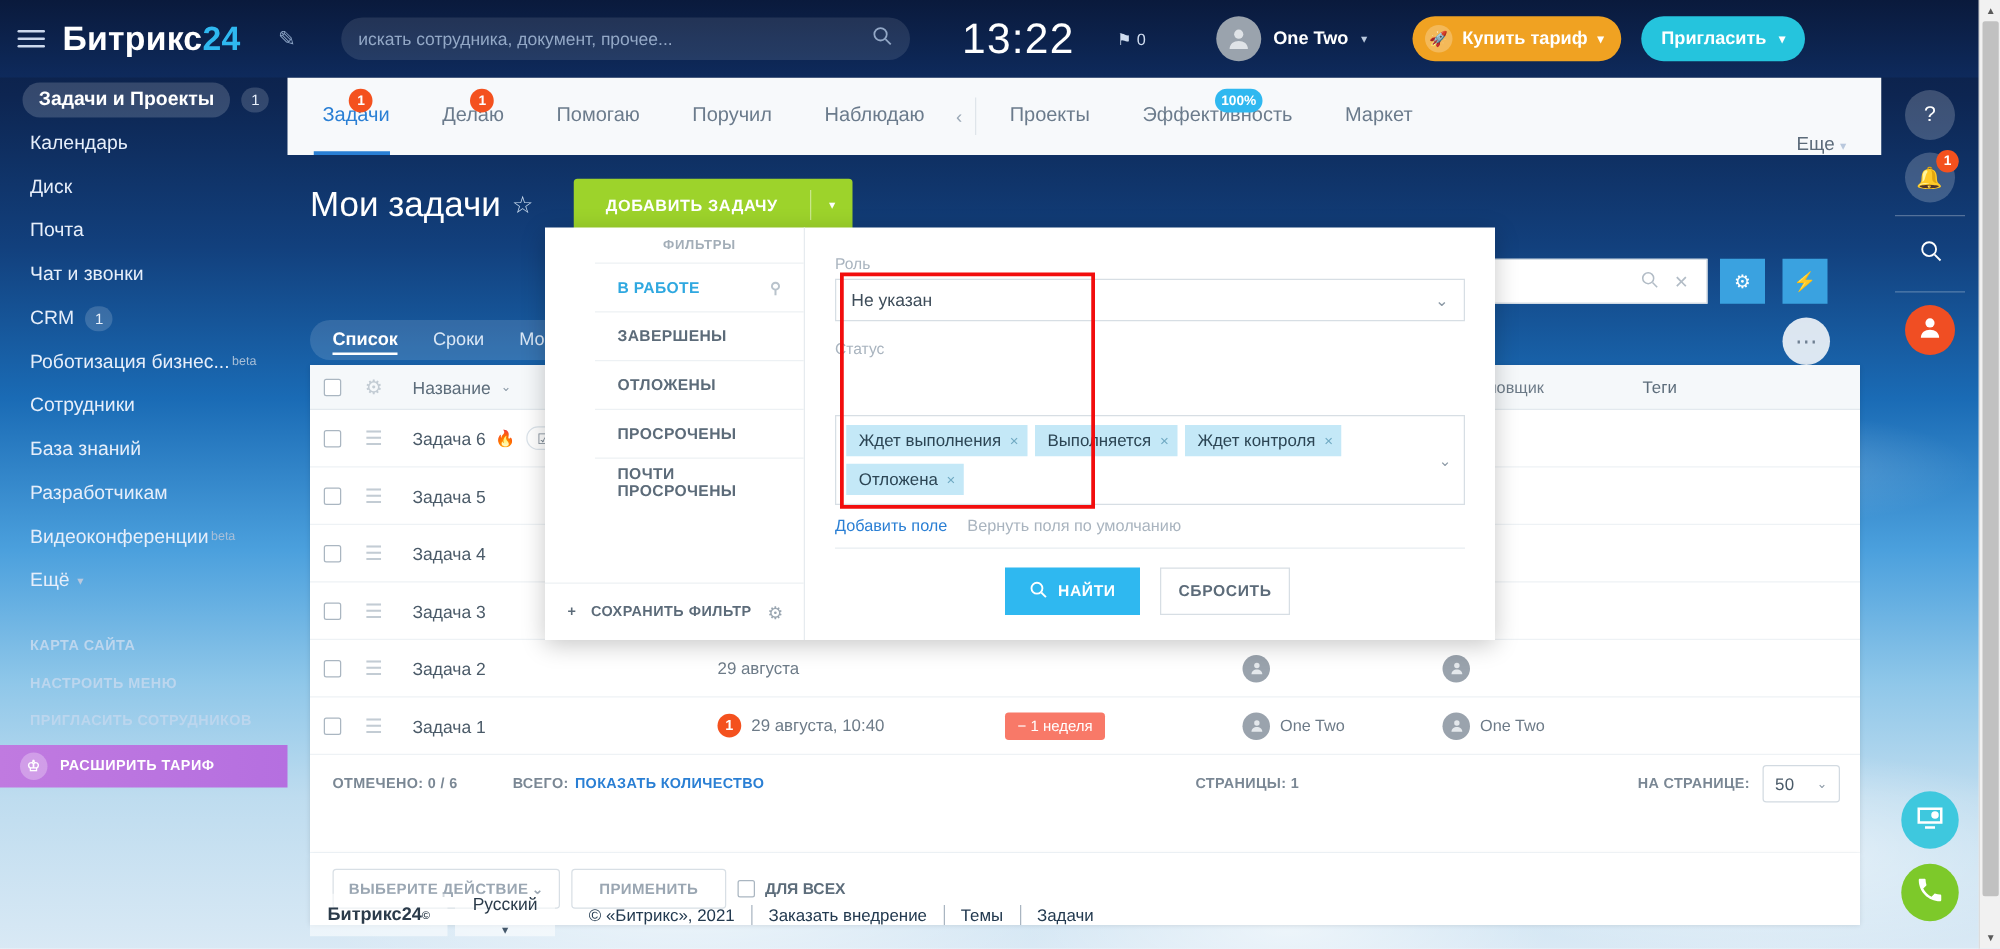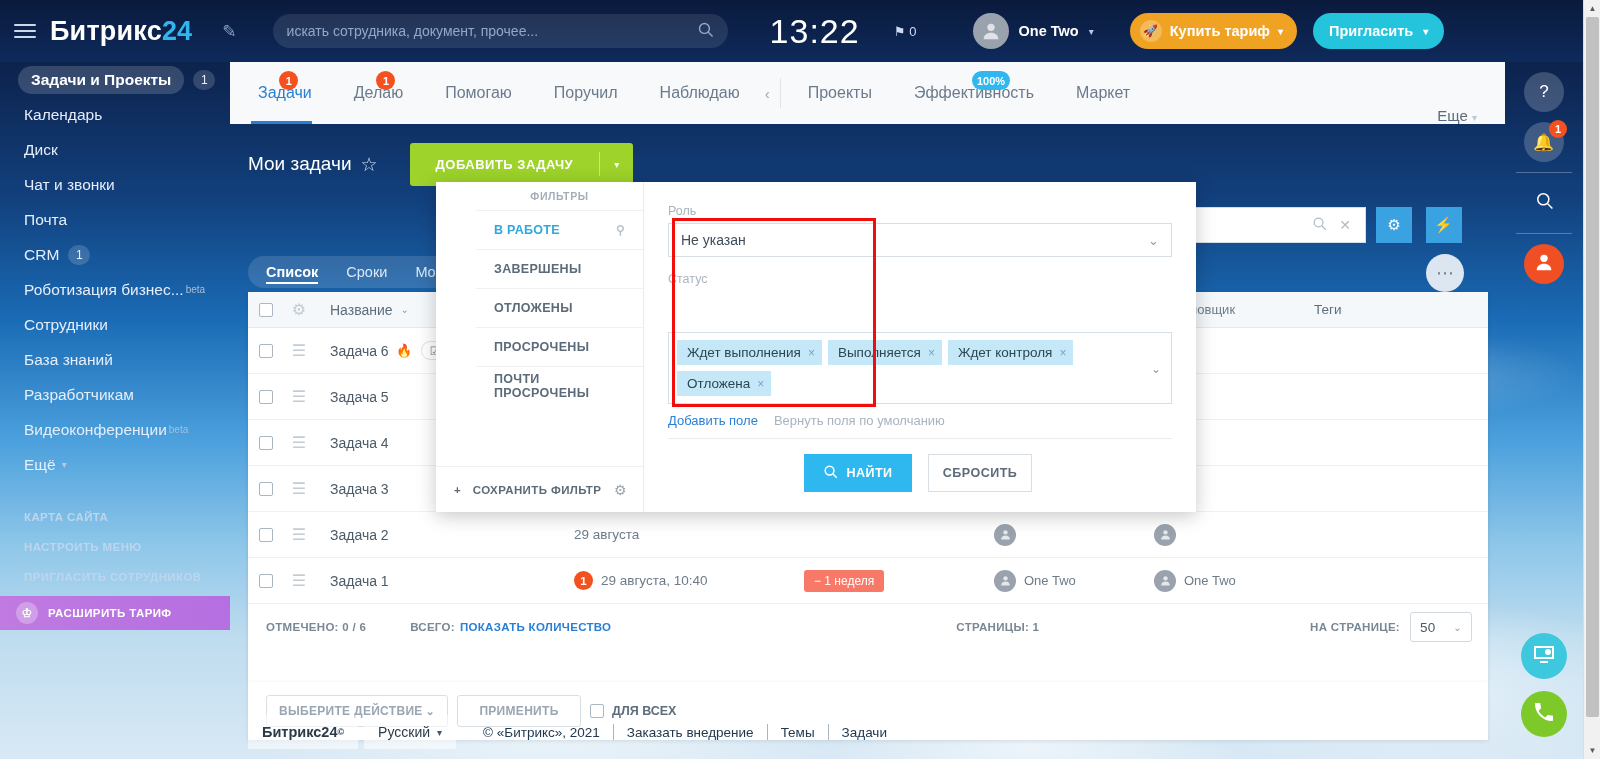--- a/index.html
+++ b/index.html
@@ -126,21 +126,21 @@
     display: flex; align-items: center; justify-content: center; padding: 0 5px;
   }
   .tab-badge.pct { background: #2fb8f0; }
   .nav-arrow { color: #9aa8b6; font-size: 15px; padding: 0 4px; align-self: center; cursor: pointer; }
   .nav-divider { width: 1px; height: 30px; background: #dfe5ea; align-self: center; margin: 0 6px; }
   .navtab-more { margin-left: auto; padding-right: 28px; color: #5c6b7a; font-size: 15px; cursor: pointer; }
 
   .page-head {
     position: absolute; top: 62px; left: 0; width: 1275px; height: 80px; display: flex; align-items: center;
   }
-  .page-title { margin-left: 18px; color: #fff; font-size: 19px; font-weight: 300; }
+  .page-title { margin-left: 18px; color: #fff; font-size: 28px; font-weight: 300; }
   .star { margin-left: 9px; color: #cfe0f2; font-size: 19px; cursor: pointer; }
   .btn-addtask {
     margin-left: 32px; height: 43px; background: #9dd32b; border-radius: 3px;
     display: flex; align-items: center; cursor: pointer;
   }
   .btn-addtask .main {
     padding: 0 26px; color: #fff; font-size: 13px; font-weight: 700; letter-spacing: .5px;
   }
   .btn-addtask .sep { width: 1px; height: 24px; background: rgba(255,255,255,.45); }
   .btn-addtask .arr { padding: 0 14px; color: #fff; font-size: 10px; }
@@ -343,21 +343,21 @@
   
   .pgfooter {
     position: absolute; bottom: 10px; left: 248px; display: flex; align-items: center; gap: 0; z-index: 25;
   }
   .f-logo {
     height: 34px; background: rgba(255,255,255,.55); display: flex; align-items: center;
     padding: 0 14px; color: #2b3b4a; font-size: 14.5px; font-weight: 700;
   }
   .f-lang {
     height: 34px; background: rgba(255,255,255,.55); margin-left: 6px;
-    display: flex; align-items: center; gap: 7px; padding: 0 14px; color: #2b3b4a; font-size: 14px; cursor: pointer;
+    display: flex; align-items: center; gap: 7px; padding: 0 14px; color: #2b3b4a; font-size: 14px; cursor: pointer; flex-direction: column;
   }
   .f-links { display: flex; align-items: center; gap: 0; margin-left: 14px; }
   .f-links span { color: #22394f; font-size: 13.5px; padding: 0 13px; cursor: pointer; }
   .f-links .sep { width: 1px; height: 16px; background: rgba(40,70,100,.4); padding: 0; }
 </style>
 </head>
 <body>
 
 <div class="sky-cloud" style="left:1150px;top:600px;width:520px;height:170px;"></div>
 <div class="sky-cloud" style="left:250px;top:660px;width:600px;height:140px;"></div>
@@ -414,24 +414,24 @@
     <span class="lbl">Задачи и Проекты</span>
     <span class="side-badge">1</span>
   </div>
   <div class="side-item">
     <span class="lbl">Календарь</span>
   </div>
   <div class="side-item">
     <span class="lbl">Диск</span>
   </div>
   <div class="side-item">
+    <span class="lbl">Почта</span>
+  </div>
+  <div class="side-item">
     <span class="lbl">Чат и звонки</span>
-  </div>
-  <div class="side-item">
-    <span class="lbl">Почта</span>
   </div>
   <div class="side-item">
     <span class="lbl">CRM</span>
     <span class="side-badge">1</span>
   </div>
   <div class="side-item">
     <span class="lbl">Роботизация бизнес...</span>
     <span class="beta-sup">beta</span>
   </div>
   <div class="side-item">

